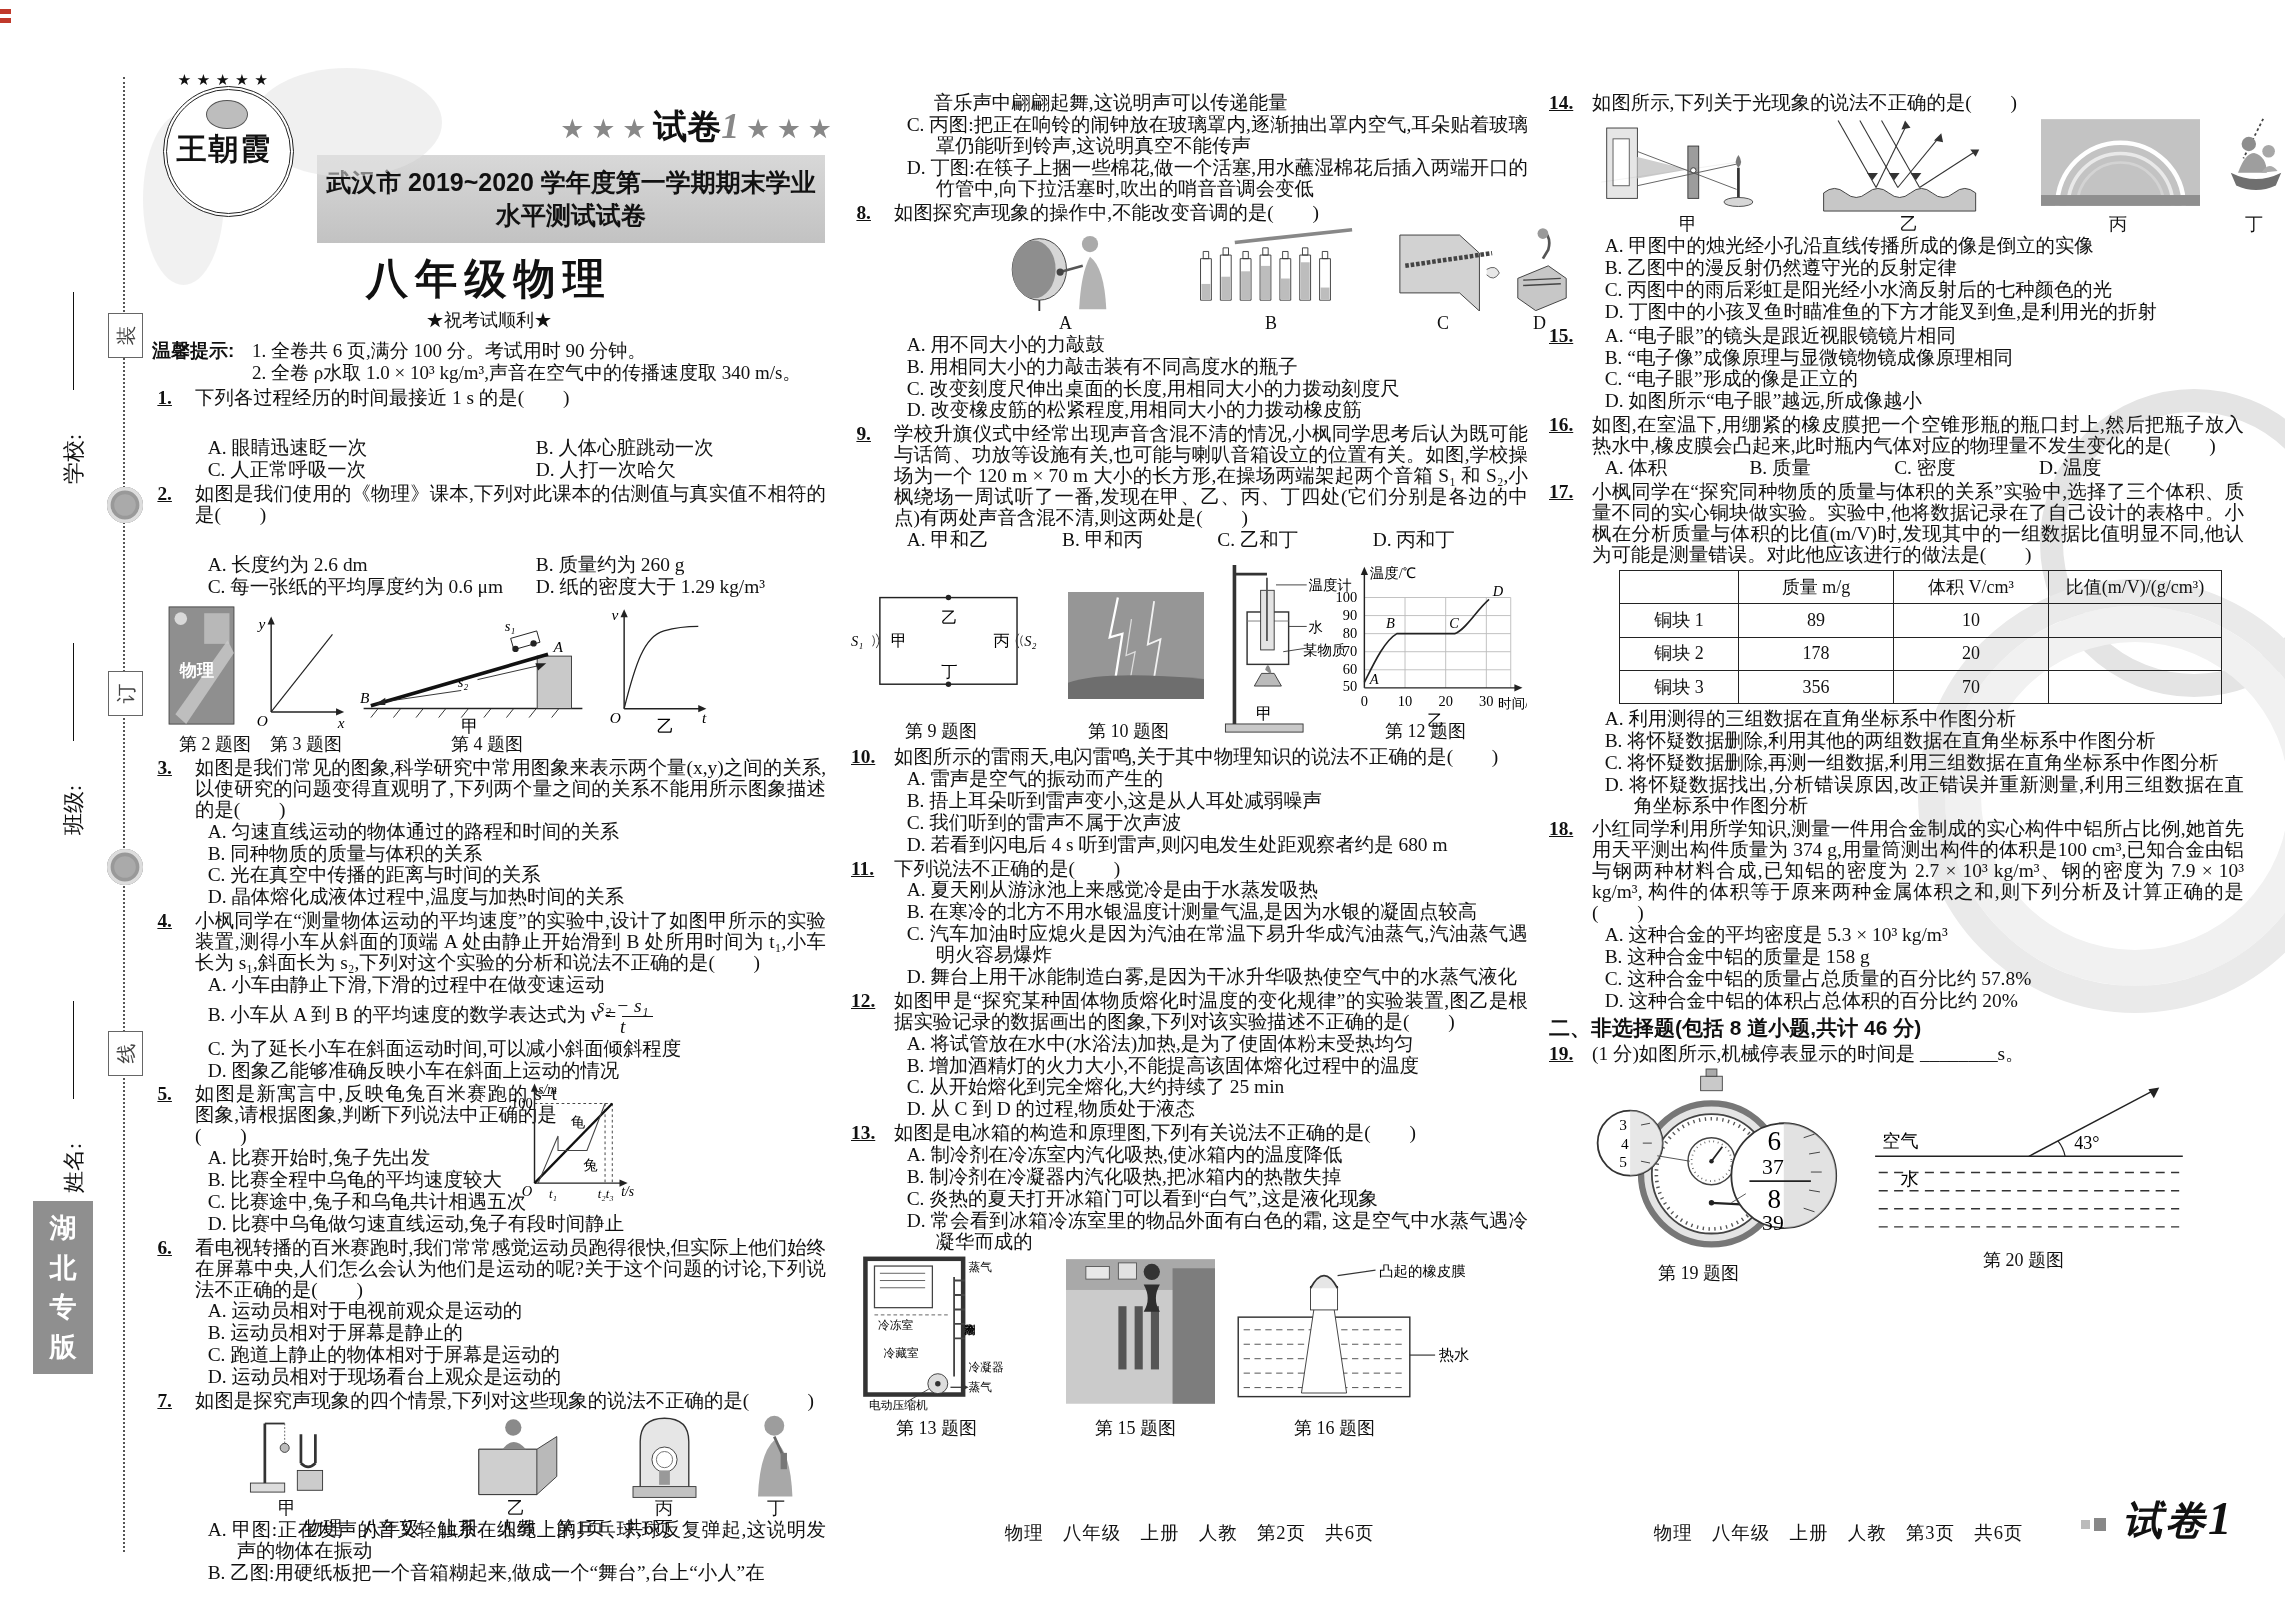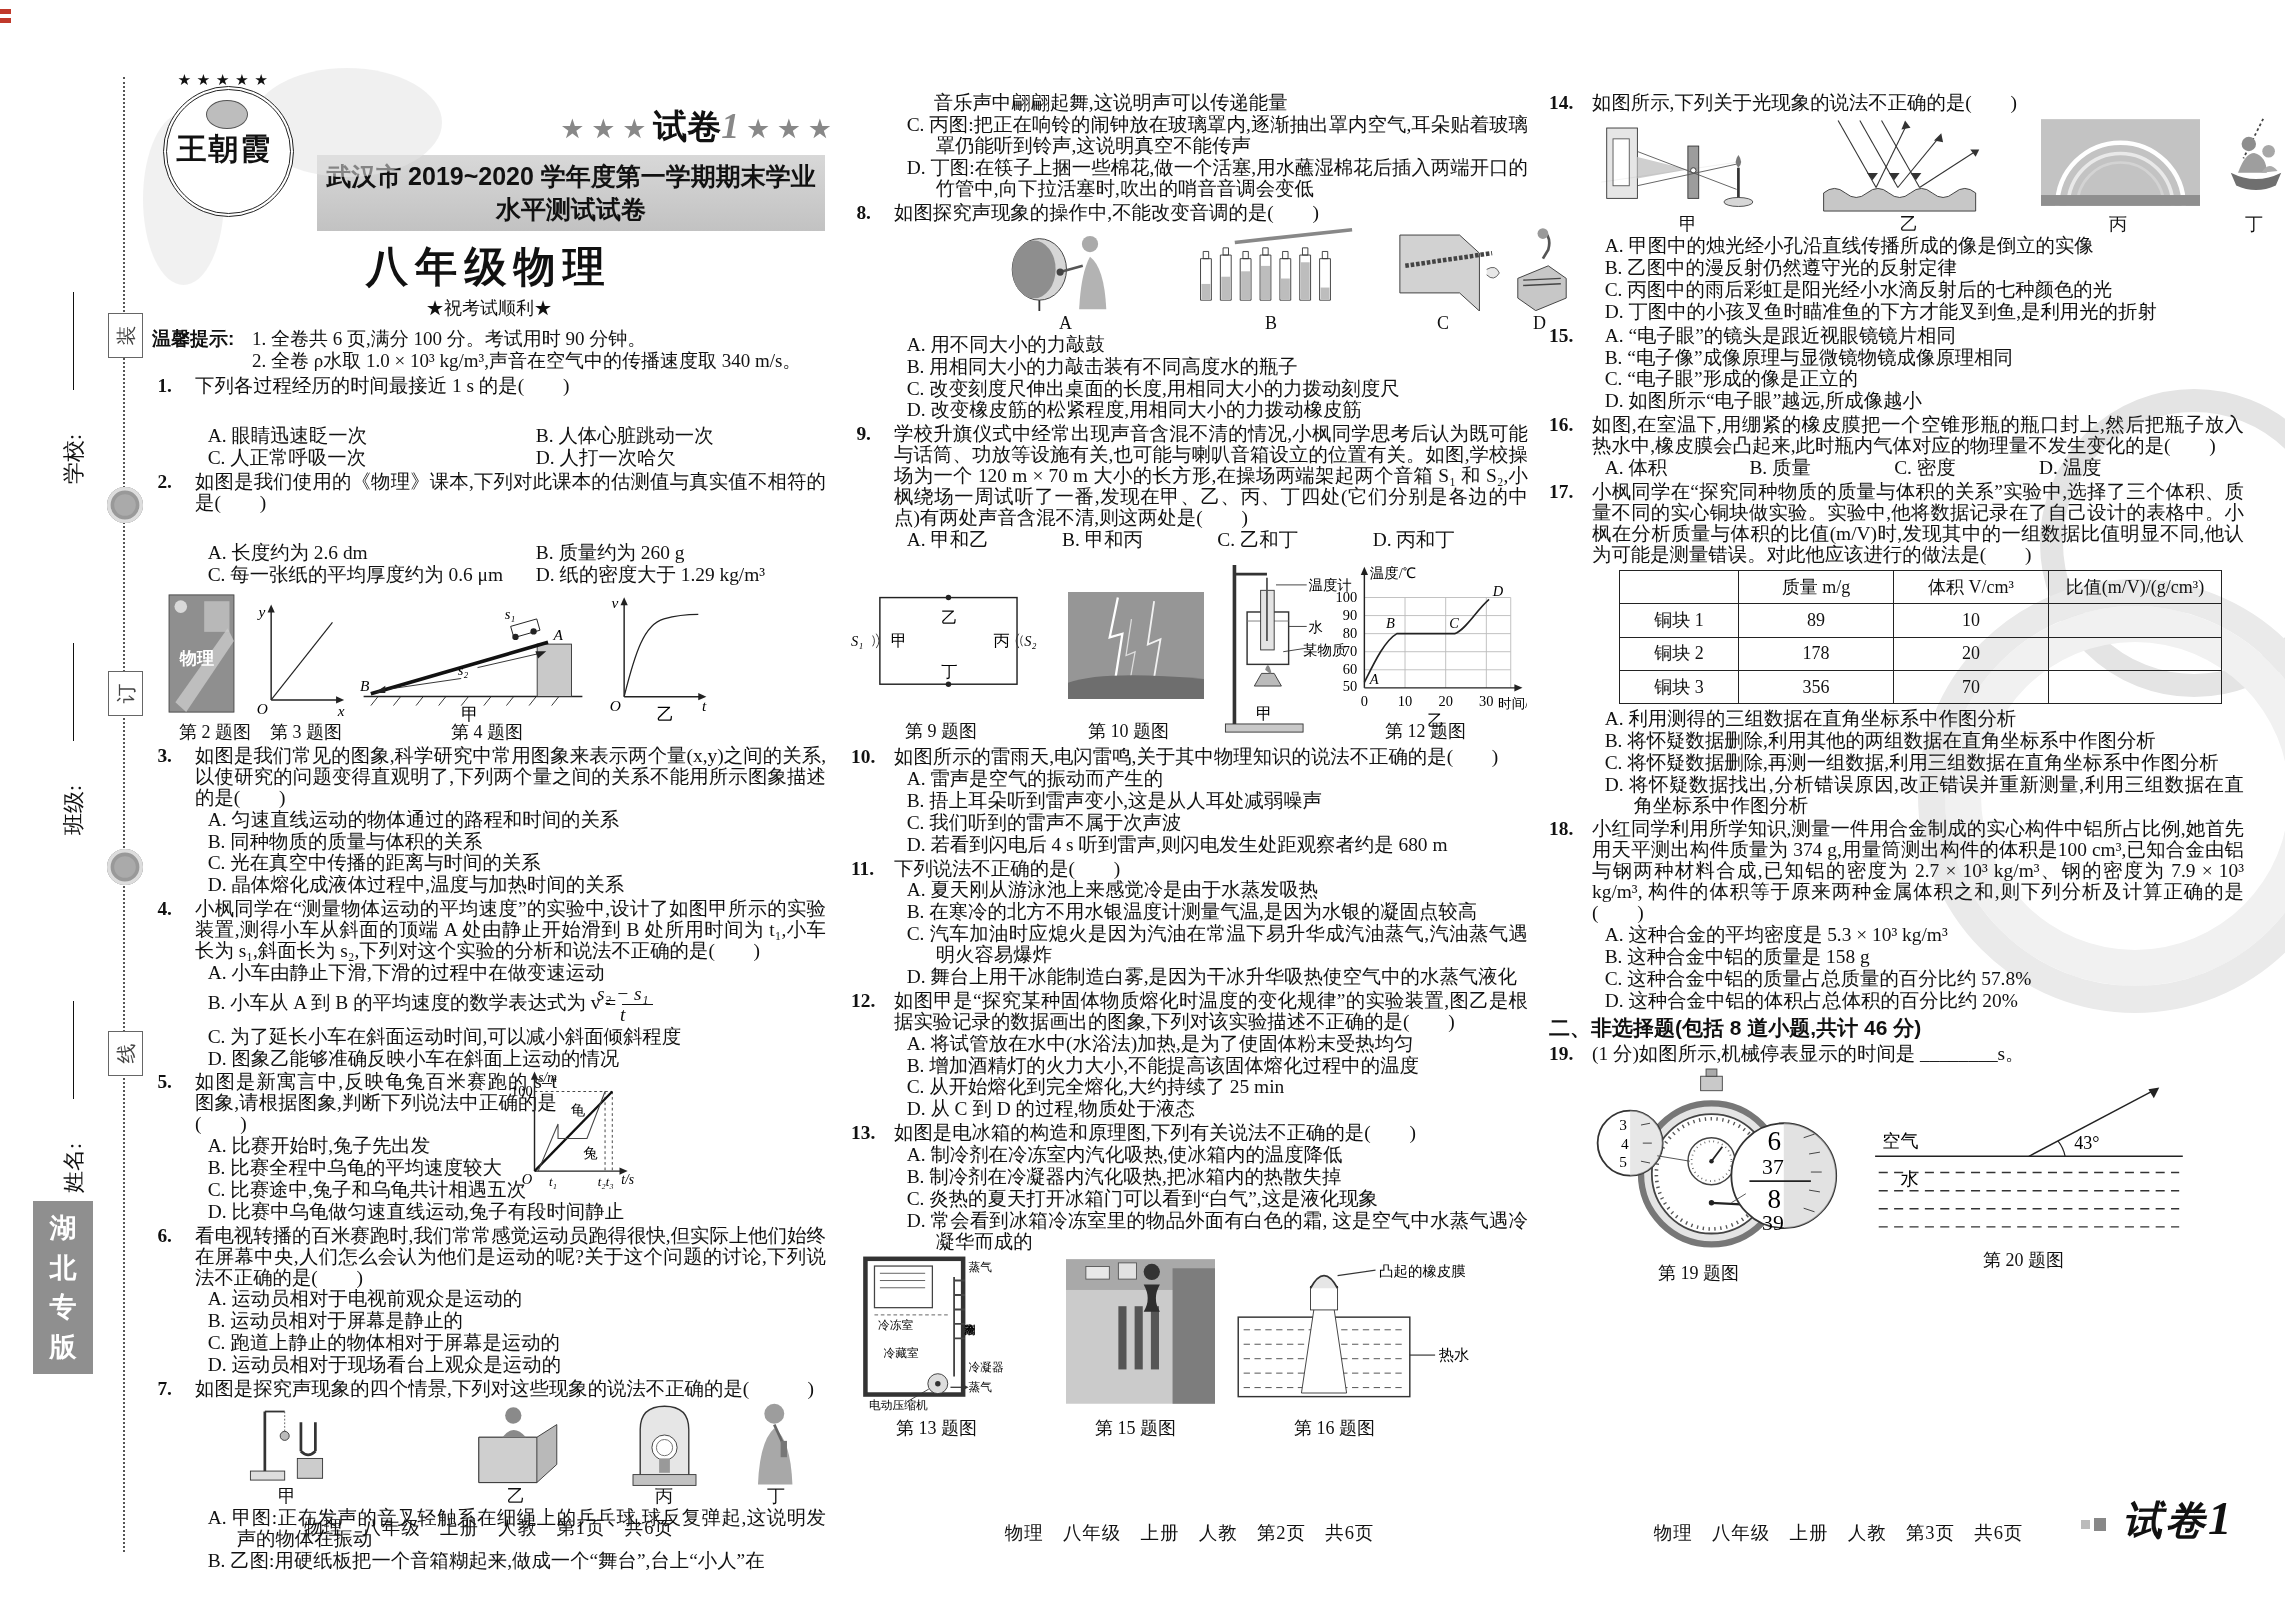--- a/index.html
+++ b/index.html
@@ -3,37 +3,37 @@
 <meta charset="utf-8">
 <style>
   html,body{margin:0;padding:0;}
   body{width:2286px;height:1618px;position:relative;background:#fff;color:#111;
        font-family:"Liberation Serif","DejaVu Serif",serif;overflow:hidden;}
   .col{position:absolute;top:77px;z-index:2;}
   #col1{left:152px;width:674px;}
   #col2{left:851px;width:677px;top:77px;padding-top:12.7px;}
   #col3{left:1549px;width:695px;top:77px;padding-top:12.7px;}
   .q{position:relative;padding-left:43px;margin-top:2.7px;font-size:19.4px;line-height:21px;text-align:justify;}
-  .qno{position:absolute;left:5.4px;top:0;font-weight:bold;}
+  .qno{position:absolute;left:5.4px;top:0;font-weight:bold;text-decoration:underline;}
   .stem{}
   .opt{margin-left:12.7px;padding-left:29px;text-indent:-29px;margin-top:0.9px;}
   .opts2{display:grid;grid-template-columns:52% 48%;margin-top:28px;}
   .optrow{display:flex;margin-left:12.7px;margin-top:0.9px;}
   .optrow span{flex:1;}
   .cap{font-size:18px;}
   .figband{position:relative;}
   .frac{display:inline-block;vertical-align:middle;text-align:center;margin-left:5.4px;font-style:italic;}
   .fnum{display:block;padding:0 4.5px;line-height:20px;}
   .fden{display:block;border-top:1.4px solid #111;line-height:20px;}
   
   .starline{margin:27px 0 0 192px;width:488px;text-align:right;font-size:27px;color:#888;}
   .starline b{color:#111;font-size:34px;font-family:"Liberation Serif",serif;}
   .starline i{font-size:36px;font-weight:bold;}
   .banner{margin:5.4px 0 0 165px;width:508px;background:linear-gradient(#d8d8d8,#c2c2c2);
-          text-align:center;font-weight:bold;font-size:25px;padding:5px 0;font-family:"Liberation Sans",sans-serif;}
+          text-align:center;font-weight:bold;font-size:25px;padding:11px 0;font-family:"Liberation Sans",sans-serif;}
   .subject{text-align:center;font-size:42px;font-weight:bold;margin-top:7.2px;letter-spacing:7.2px;font-family:"Liberation Sans",sans-serif;}
   .wish{text-align:center;font-size:18px;margin-top:1.8px;}
   .tips{position:relative;margin-top:7.2px;padding-left:100px;font-size:19px;line-height:22.6px;}
   .tips .tlabel{position:absolute;left:0;top:0;font-weight:bold;font-family:"Liberation Sans",sans-serif;}
   .sec{font-weight:bold;font-size:21px;line-height:23.5px;margin-top:9px;font-family:"Liberation Sans",sans-serif;text-align:justify;}
   
   .logo{position:absolute;left:1.8px;top:-11px;width:154px;height:158px;z-index:3;}
   .logo .ring{position:absolute;left:9px;top:20px;width:123px;height:123px;border:4.5px double #222;border-radius:50%;background:#fff;}
   .logo .oval{position:absolute;left:52px;top:34px;width:40px;height:27px;background:#bdbdbd;border:0.9px solid #555;border-radius:50%;}
   .logo .nm{position:absolute;left:0;top:63px;width:141px;text-align:center;font-size:30px;font-weight:bold;letter-spacing:1.8px;}

